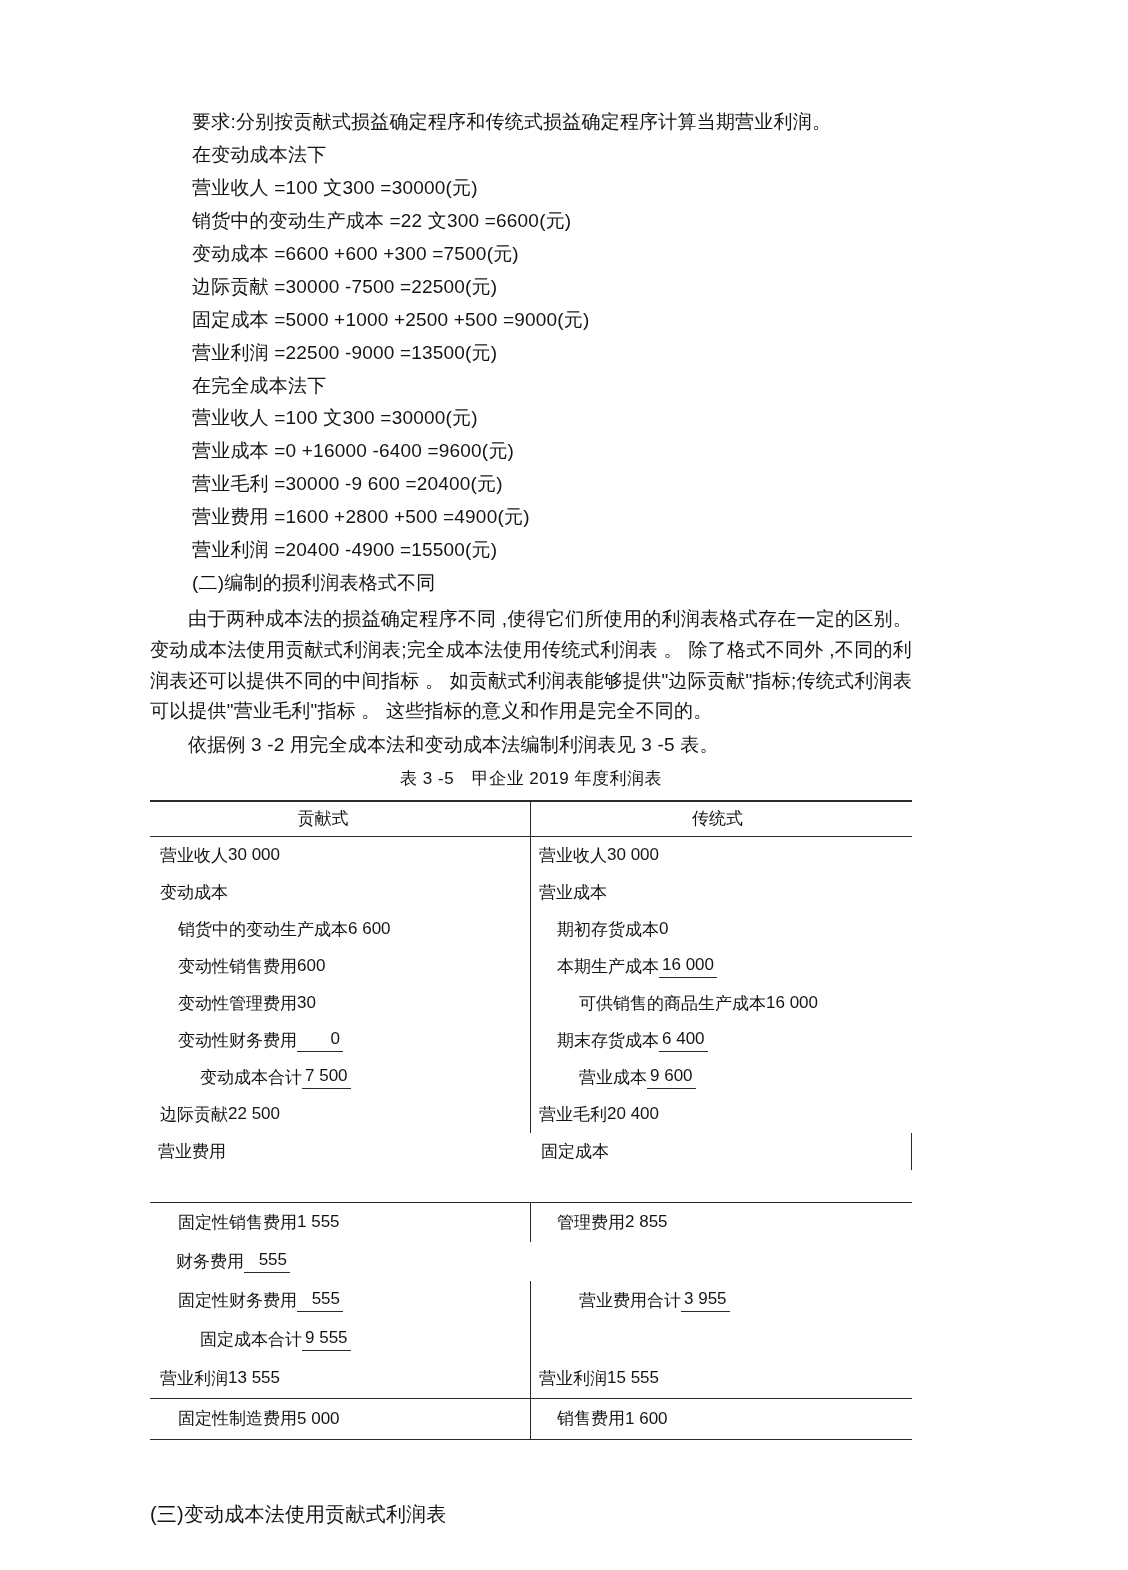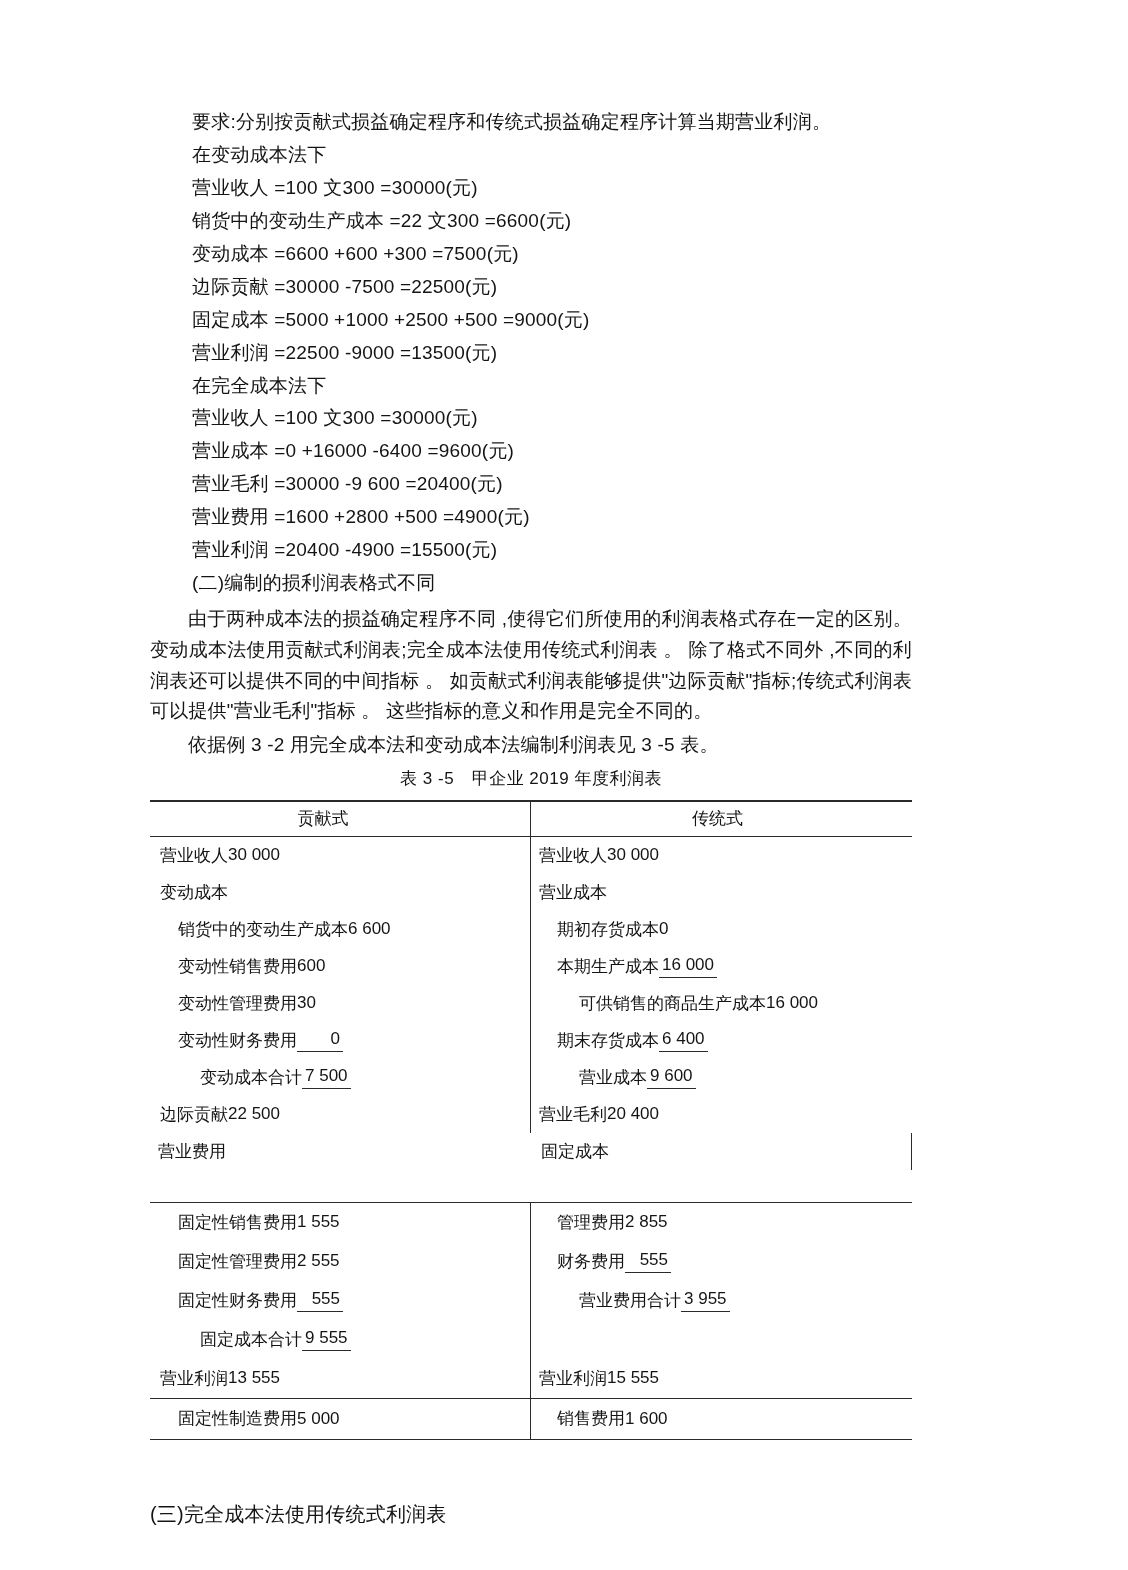--- a/index.html
+++ b/index.html
@@ -178,24 +178,20 @@
           <div class="half lhalf">
             <span class="lab ind1">固定性销售费用</span>
             <span class="num">1 555</span>
           </div>
           <div class="half rhalf">
             <span class="lab ind1">管理费用</span>
             <span class="num">2 855</span>
           </div>
         </div>
         <div class="trow">
-          <div class="half lhalf">
-            <span class="lab ind1">固定性管理费用</span>
-            <span class="num">2 555</span>
-          </div>
           <div class="half rhalf">
             <span class="lab ind1">财务费用</span>
             <span class="num ul">555</span>
           </div>
         </div>
         <div class="trow">
           <div class="half lhalf">
             <span class="lab ind1">固定性财务费用</span>
             <span class="num ul">555</span>
           </div>
@@ -232,15 +228,15 @@
             <span class="num">5 000</span>
           </div>
           <div class="half rhalf">
             <span class="lab ind1">销售费用</span>
             <span class="num">1 600</span>
           </div>
         </div>
       </div>
   </section>
 
-  <p class="line heading3">(三)完全成本法使用传统式利润表</p>
+  <p class="line heading3">(三)变动成本法使用贡献式利润表</p>
 
 </main>
 
 </body></html>

